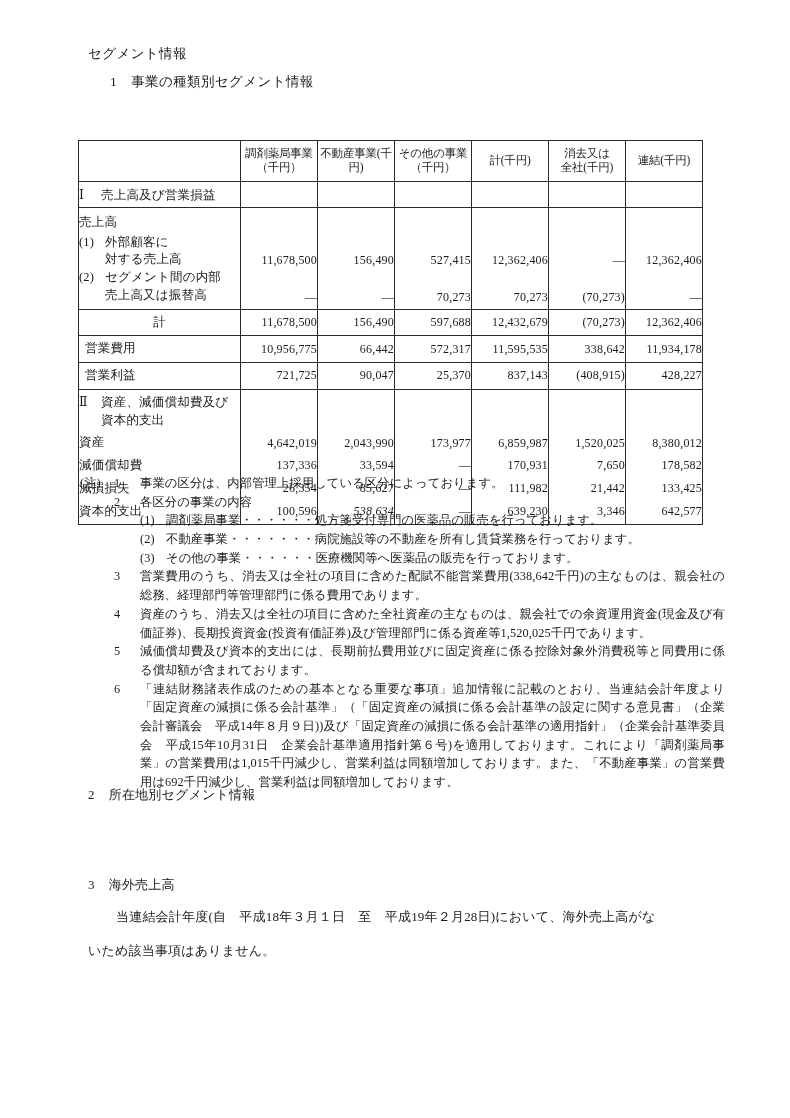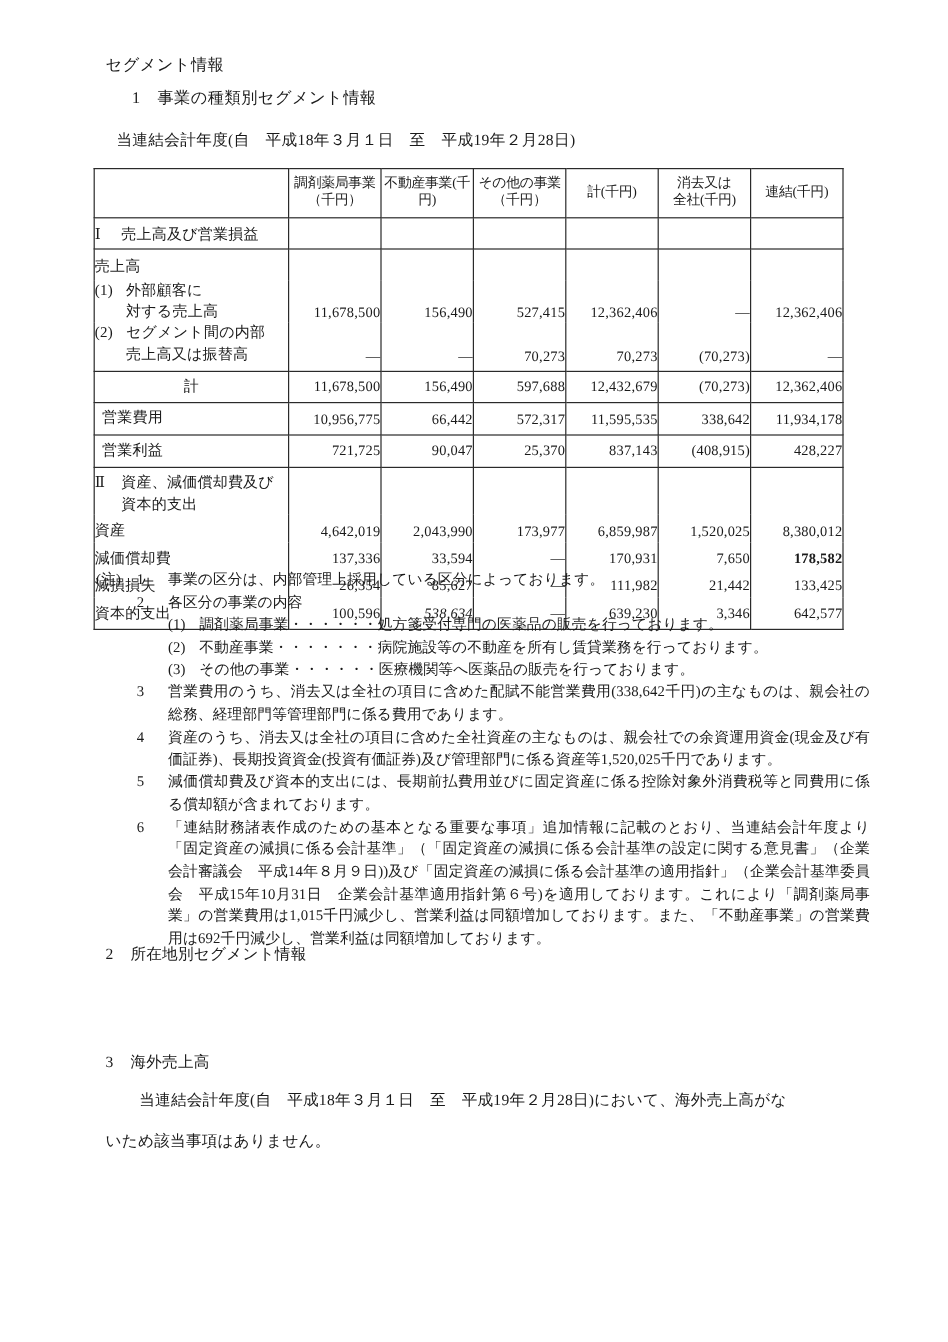--- a/index.html
+++ b/index.html
@@ -155,21 +155,20 @@
 <body>
 
 <div class="page">
 
   <div class="h-seg">セグメント情報</div>
 
   <div class="h-sub1">
     <span class="num">1</span><span>事業の種類別セグメント情報</span>
   </div>
 
-  <div class="h-period">当連結会計年度(自　平成18年３月１日　至　平成19年２月28日)</div>
 
   <div class="tbl-wrap">
     <table class="seg">
       <colgroup>
         <col class="c-label">
         <col class="c-data">
           <col class="c-data">
           <col class="c-data">
         <col class="c-data">
           <col class="c-data">
@@ -317,21 +316,21 @@
 
         <tr>
           <td class="lbl ind1" style="border-top:none;border-bottom:none;padding-top:5px;">
             <span>減価償却費</span>
           </td>
           <td class="num" style="border-top:none;border-bottom:none;padding-top:5px;">137,336</td>
           <td class="num" style="border-top:none;border-bottom:none;padding-top:5px;">33,594</td>
           <td class="num" style="border-top:none;border-bottom:none;padding-top:5px;">—</td>
           <td class="num" style="border-top:none;border-bottom:none;padding-top:5px;">170,931</td>
           <td class="num" style="border-top:none;border-bottom:none;padding-top:5px;">7,650</td>
-          <td class="num" style="border-top:none;border-bottom:none;padding-top:5px;font-weight:bold;">178,582</td>
+          <td class="num" style="border-top:none;border-bottom:none;padding-top:5px;">178,582</td>
         </tr>
 
         <tr>
           <td class="lbl ind1" style="border-top:none;border-bottom:none;padding-top:5px;">
             <span>減損損失</span>
           </td>
           <td class="num" style="border-top:none;border-bottom:none;padding-top:5px;">26,354</td>
           <td class="num" style="border-top:none;border-bottom:none;padding-top:5px;">85,627</td>
           <td class="num" style="border-top:none;border-bottom:none;padding-top:5px;">—</td>
           <td class="num" style="border-top:none;border-bottom:none;padding-top:5px;">111,982</td>

